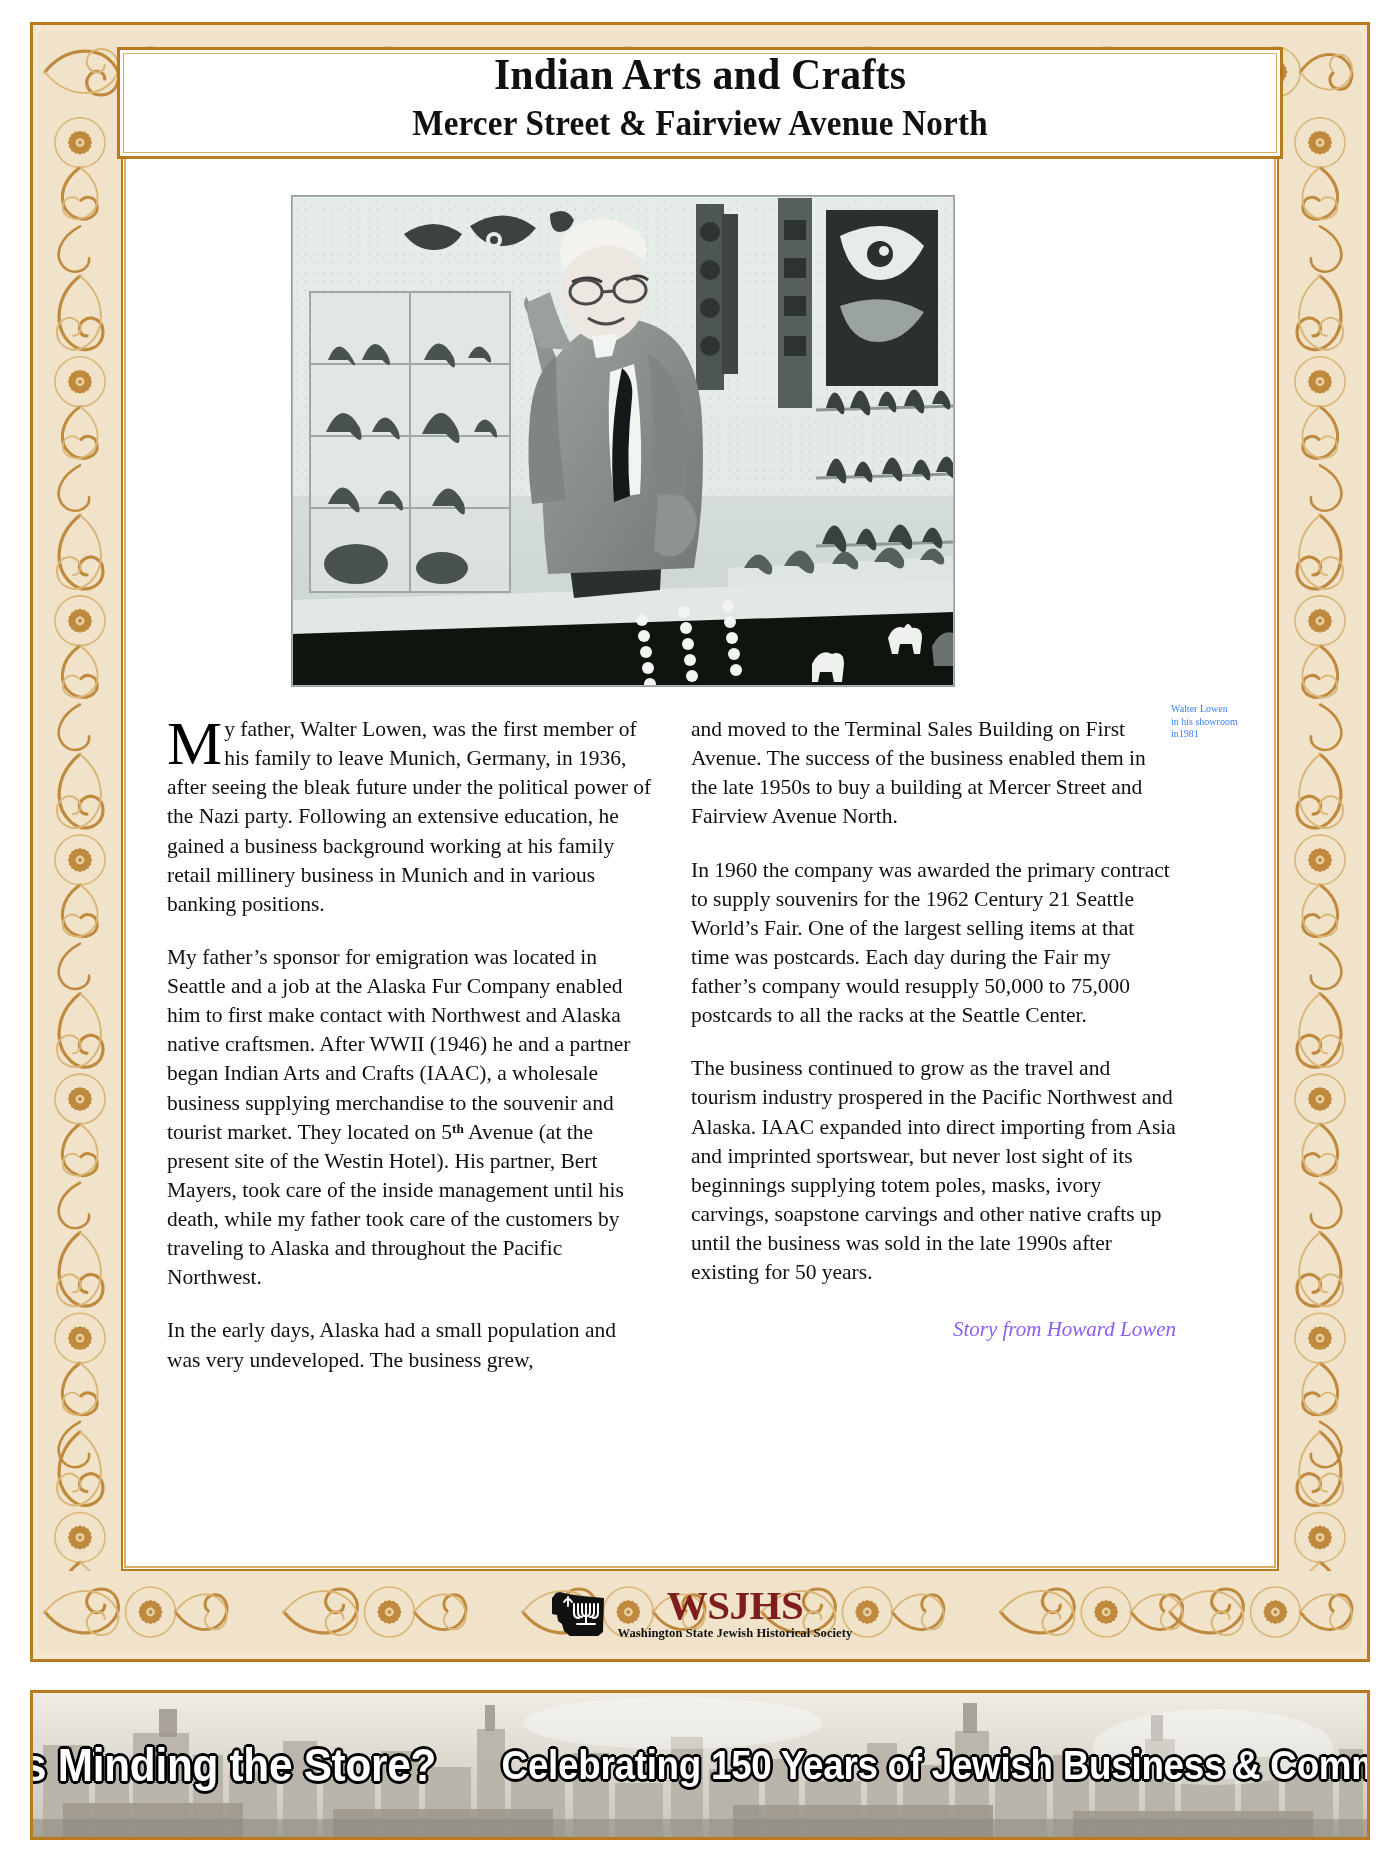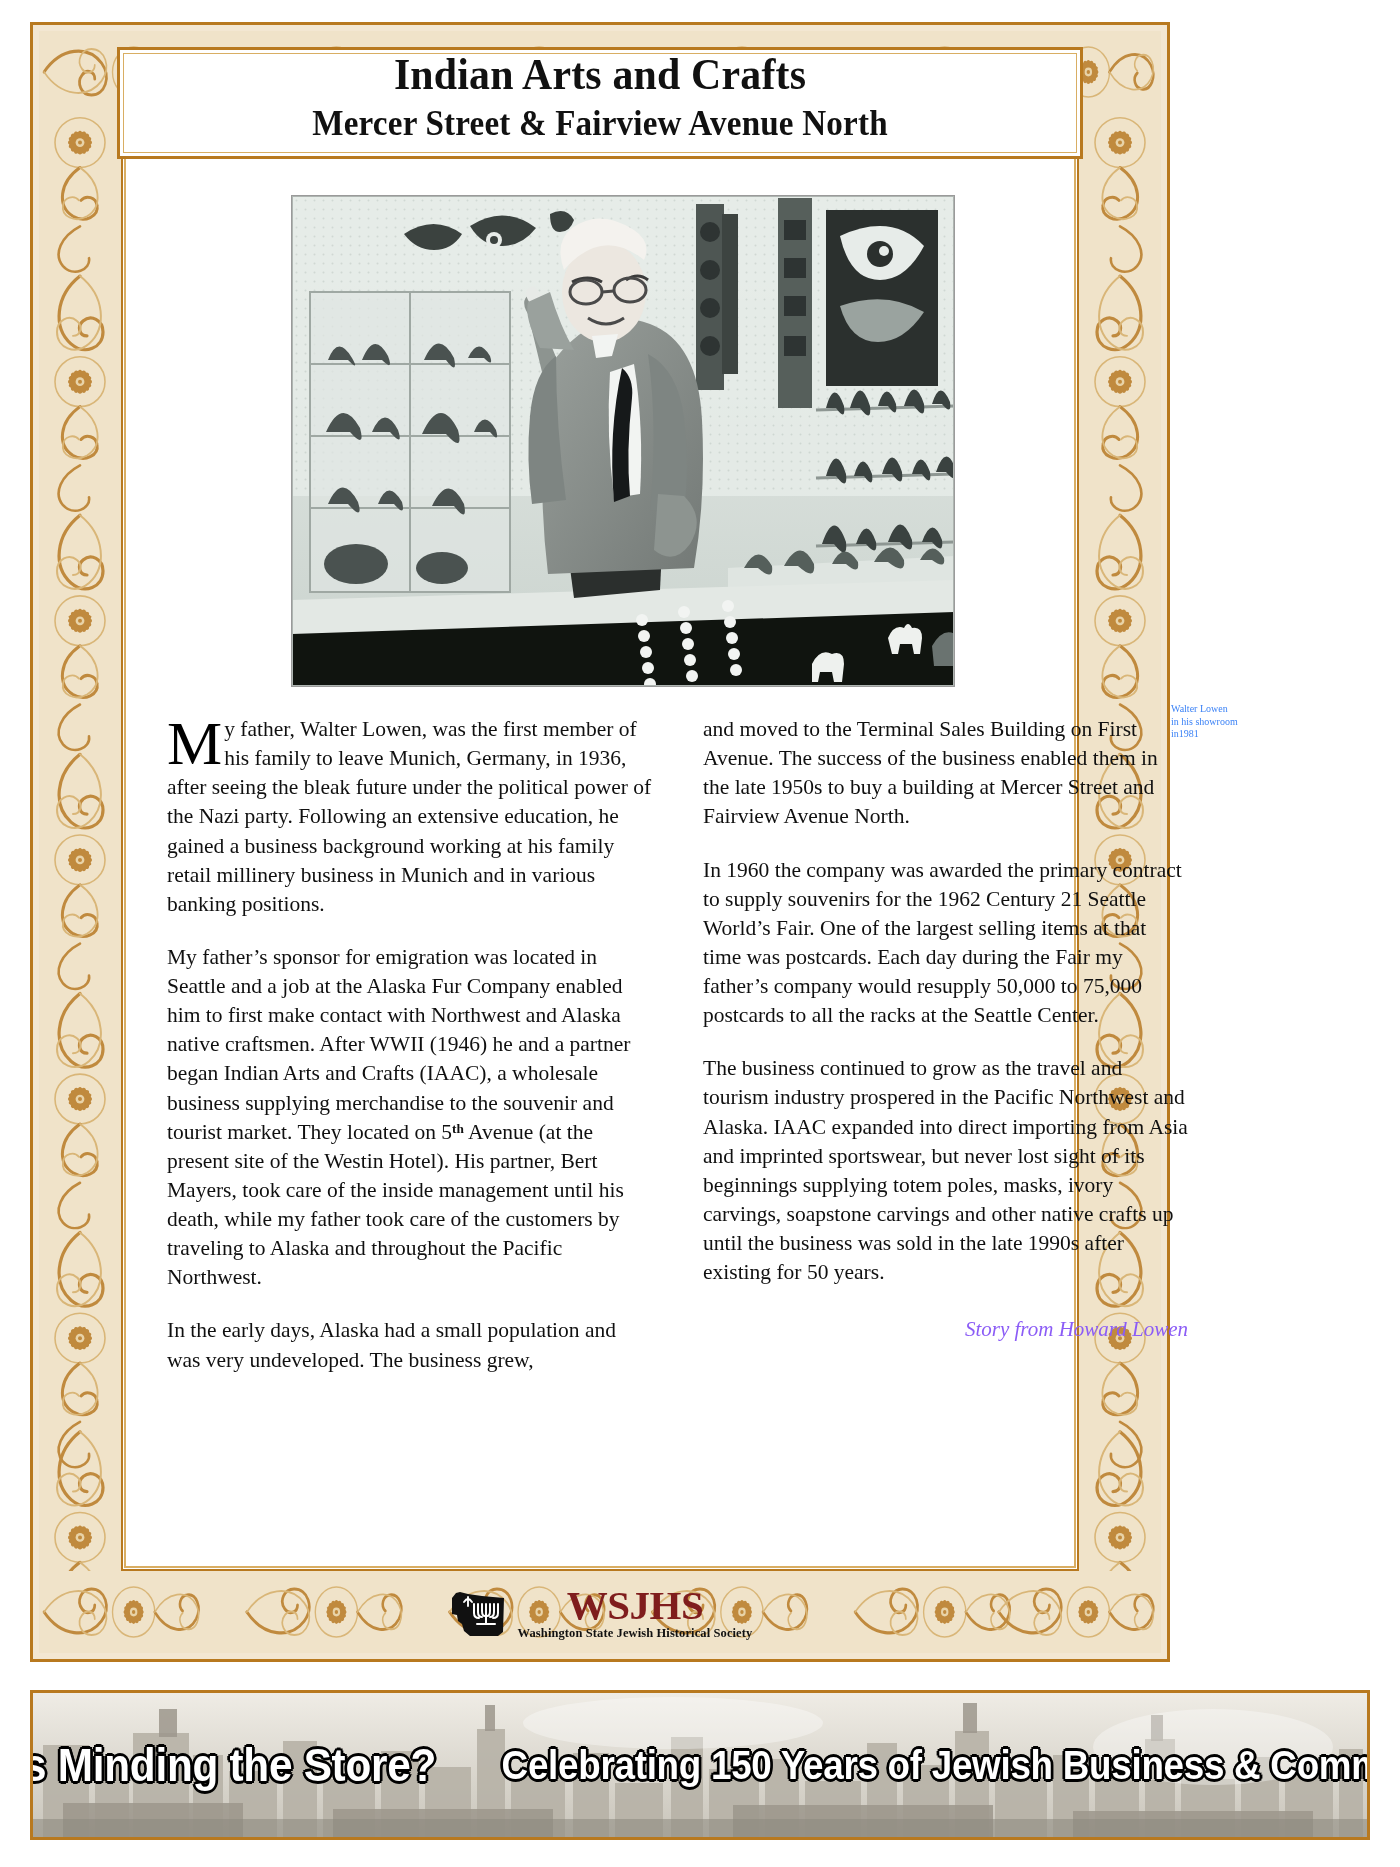--- a/index.html
+++ b/index.html
@@ -5,21 +5,21 @@
 <style>
   html,body{margin:0;padding:0;background:#ffffff;}
   body{
     width:1400px;height:1867px;position:relative;overflow:hidden;
     font-family:"Liberation Serif","DejaVu Serif",serif;
     background:#ffffff;
   }
 
   
   .poster{
-    position:absolute;left:30px;top:22px;width:1140px;height:1640px;
+    position:absolute;left:30px;top:22px;width:1340px;height:1640px;
     box-sizing:border-box;
     border:3px solid #b8791f;
     background:#f3e7d2;
   }
   .poster-inner-rule{
     position:absolute;left:6px;top:6px;right:6px;bottom:6px;
     border:1px solid #cfa258;pointer-events:none;
   }
 
   
@@ -85,21 +85,21 @@
   .cols{
     position:absolute;left:44px;top:600px;right:44px;bottom:88px;
   }
   .col{
     position:absolute;top:0;width:485px;
     font-family:"Liberation Serif","DejaVu Serif",serif;
     font-size:21.5px;line-height:1.355;color:#101010;
     text-align:left;
   }
   .col.left{left:0;}
-  .col.right{left:536px;}
+  .col.right{left:524px;}
   .col p{margin:0 0 24px 0;}
   .col p:last-child{margin-bottom:0;}
 
   .dropcap{
     float:left;
     font-family:"Liberation Serif","DejaVu Serif",serif;
     font-size:62px;line-height:.86;font-weight:400;
     margin:2px 2px -2px 0;color:#000;
   }
   sup{font-size:.62em;vertical-align:.42em;line-height:0;font-weight:bold;}

